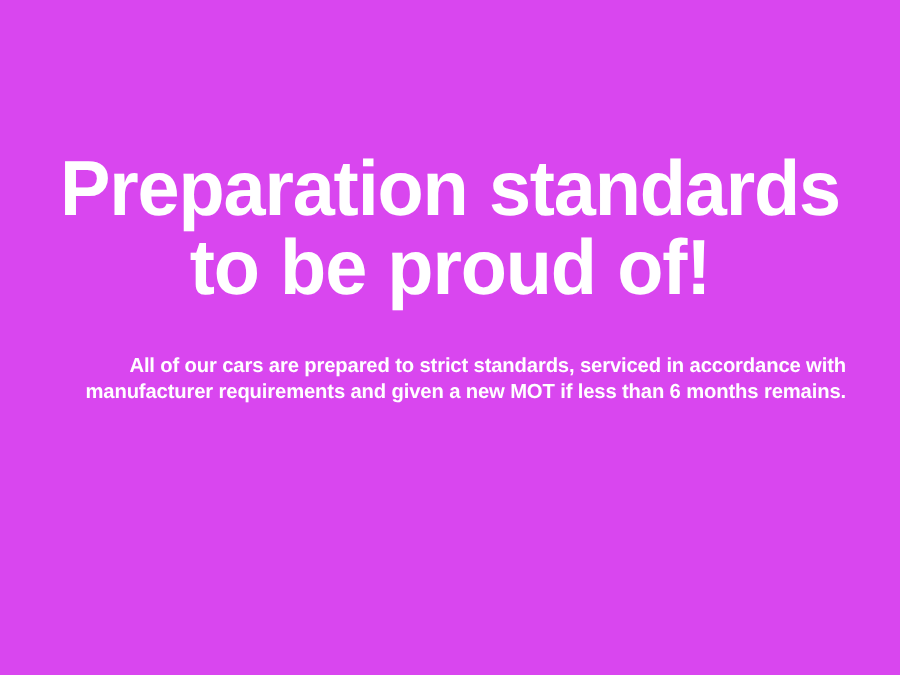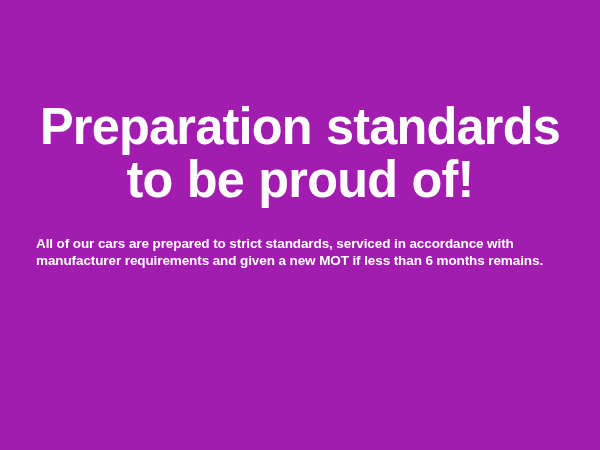--- a/index.html
+++ b/index.html
@@ -61,21 +61,21 @@
   }
 
   .body-para {
     margin: 0;
     padding: 0;
     color: #ffffff;
     font-family: "Liberation Sans", "DejaVu Sans", sans-serif;
     font-weight: bold;
     font-size: 13.5px;
     line-height: 16.5px;
-    text-align: left;
+    text-align: right;
     letter-spacing: -0.1px;
   }
 
   .body-para.first {
     margin-top: 30px;
     width: 528px;
     margin-left: auto;
     margin-right: auto;
   }
 
@@ -83,21 +83,21 @@
     margin-top: 16px;
     width: 540px;
     margin-left: auto;
     margin-right: auto;
     white-space: nowrap;
   }
 </style>
 </head>
 <body style="background: rgb(34, 94, 155);">
 
-<div class="slide" style="background: #a21caf;">
+<div class="slide" style="background: #d946ef;">
 
   <div class="content">
 
     <h1 class="headline" style="color: rgb(255, 255, 255);">
       <span class="hl-line">Preparation standards</span>
       <span class="hl-line">to be proud of!</span>
     </h1>
 
     <div class="body-block">
       <p class="body-para first" style="color: rgb(255, 255, 255);">All of our cars are prepared to strict standards, serviced in accordance with manufacturer requirements and given a new MOT if less than 6 months remains.</p>

